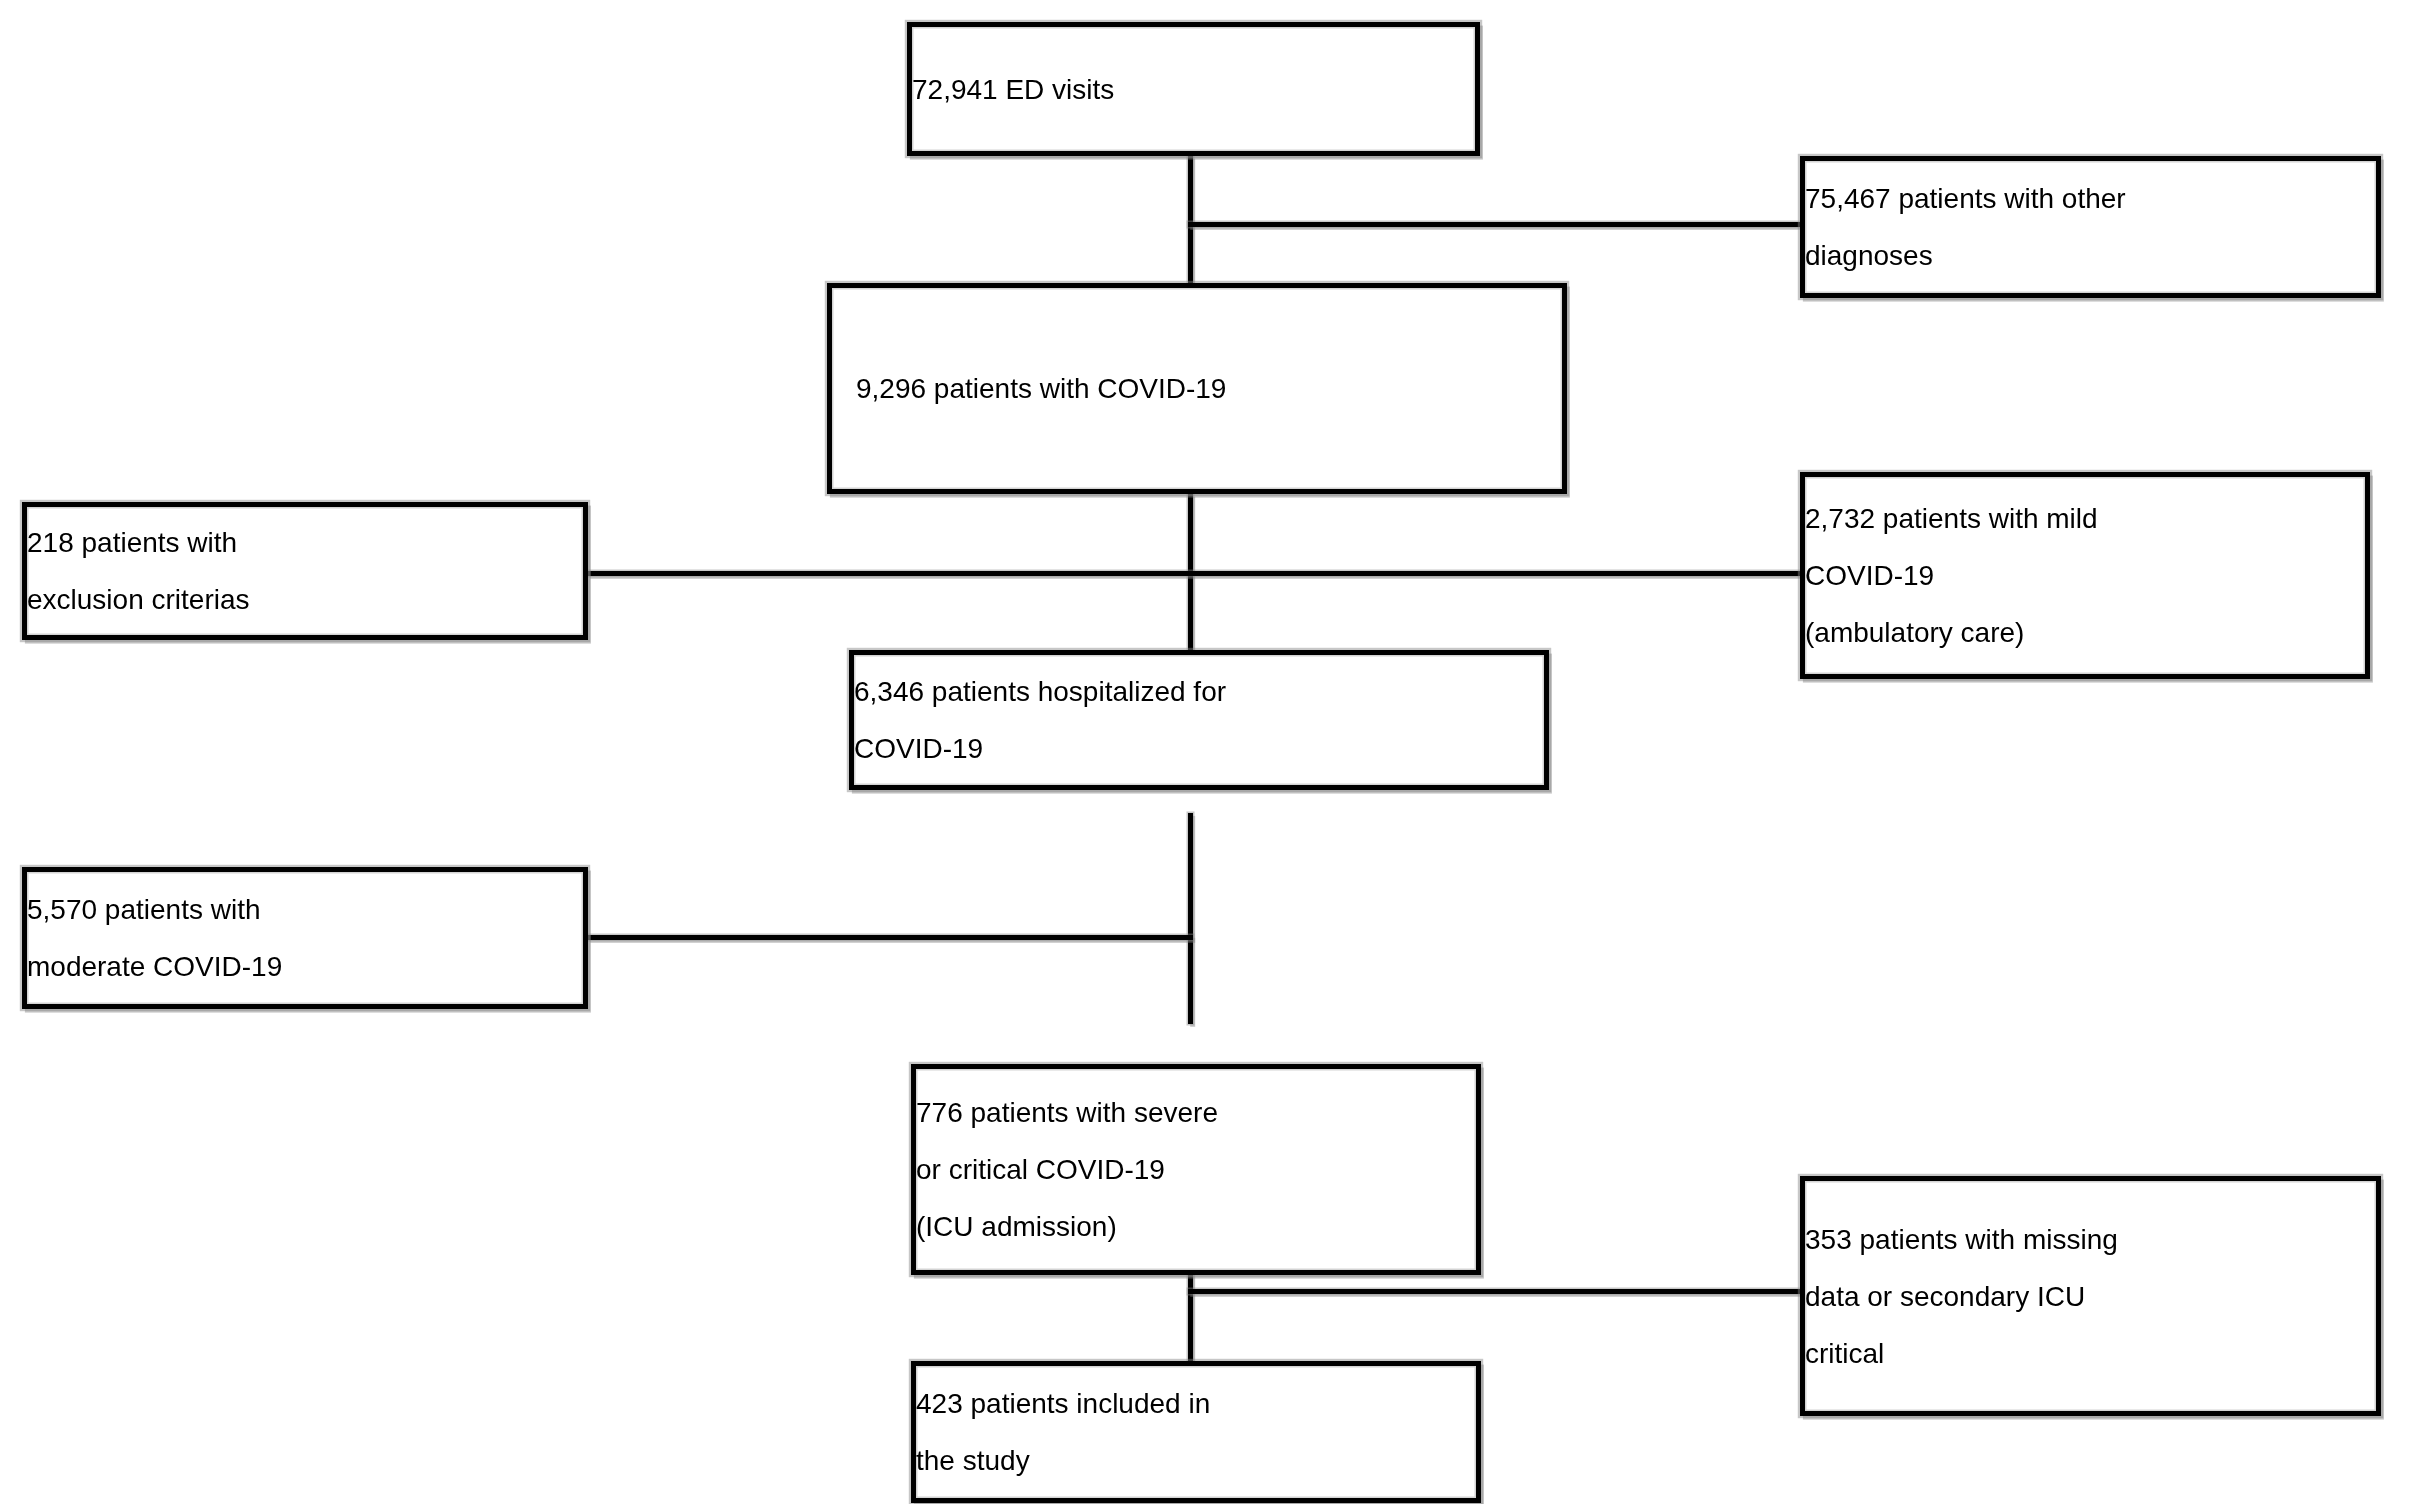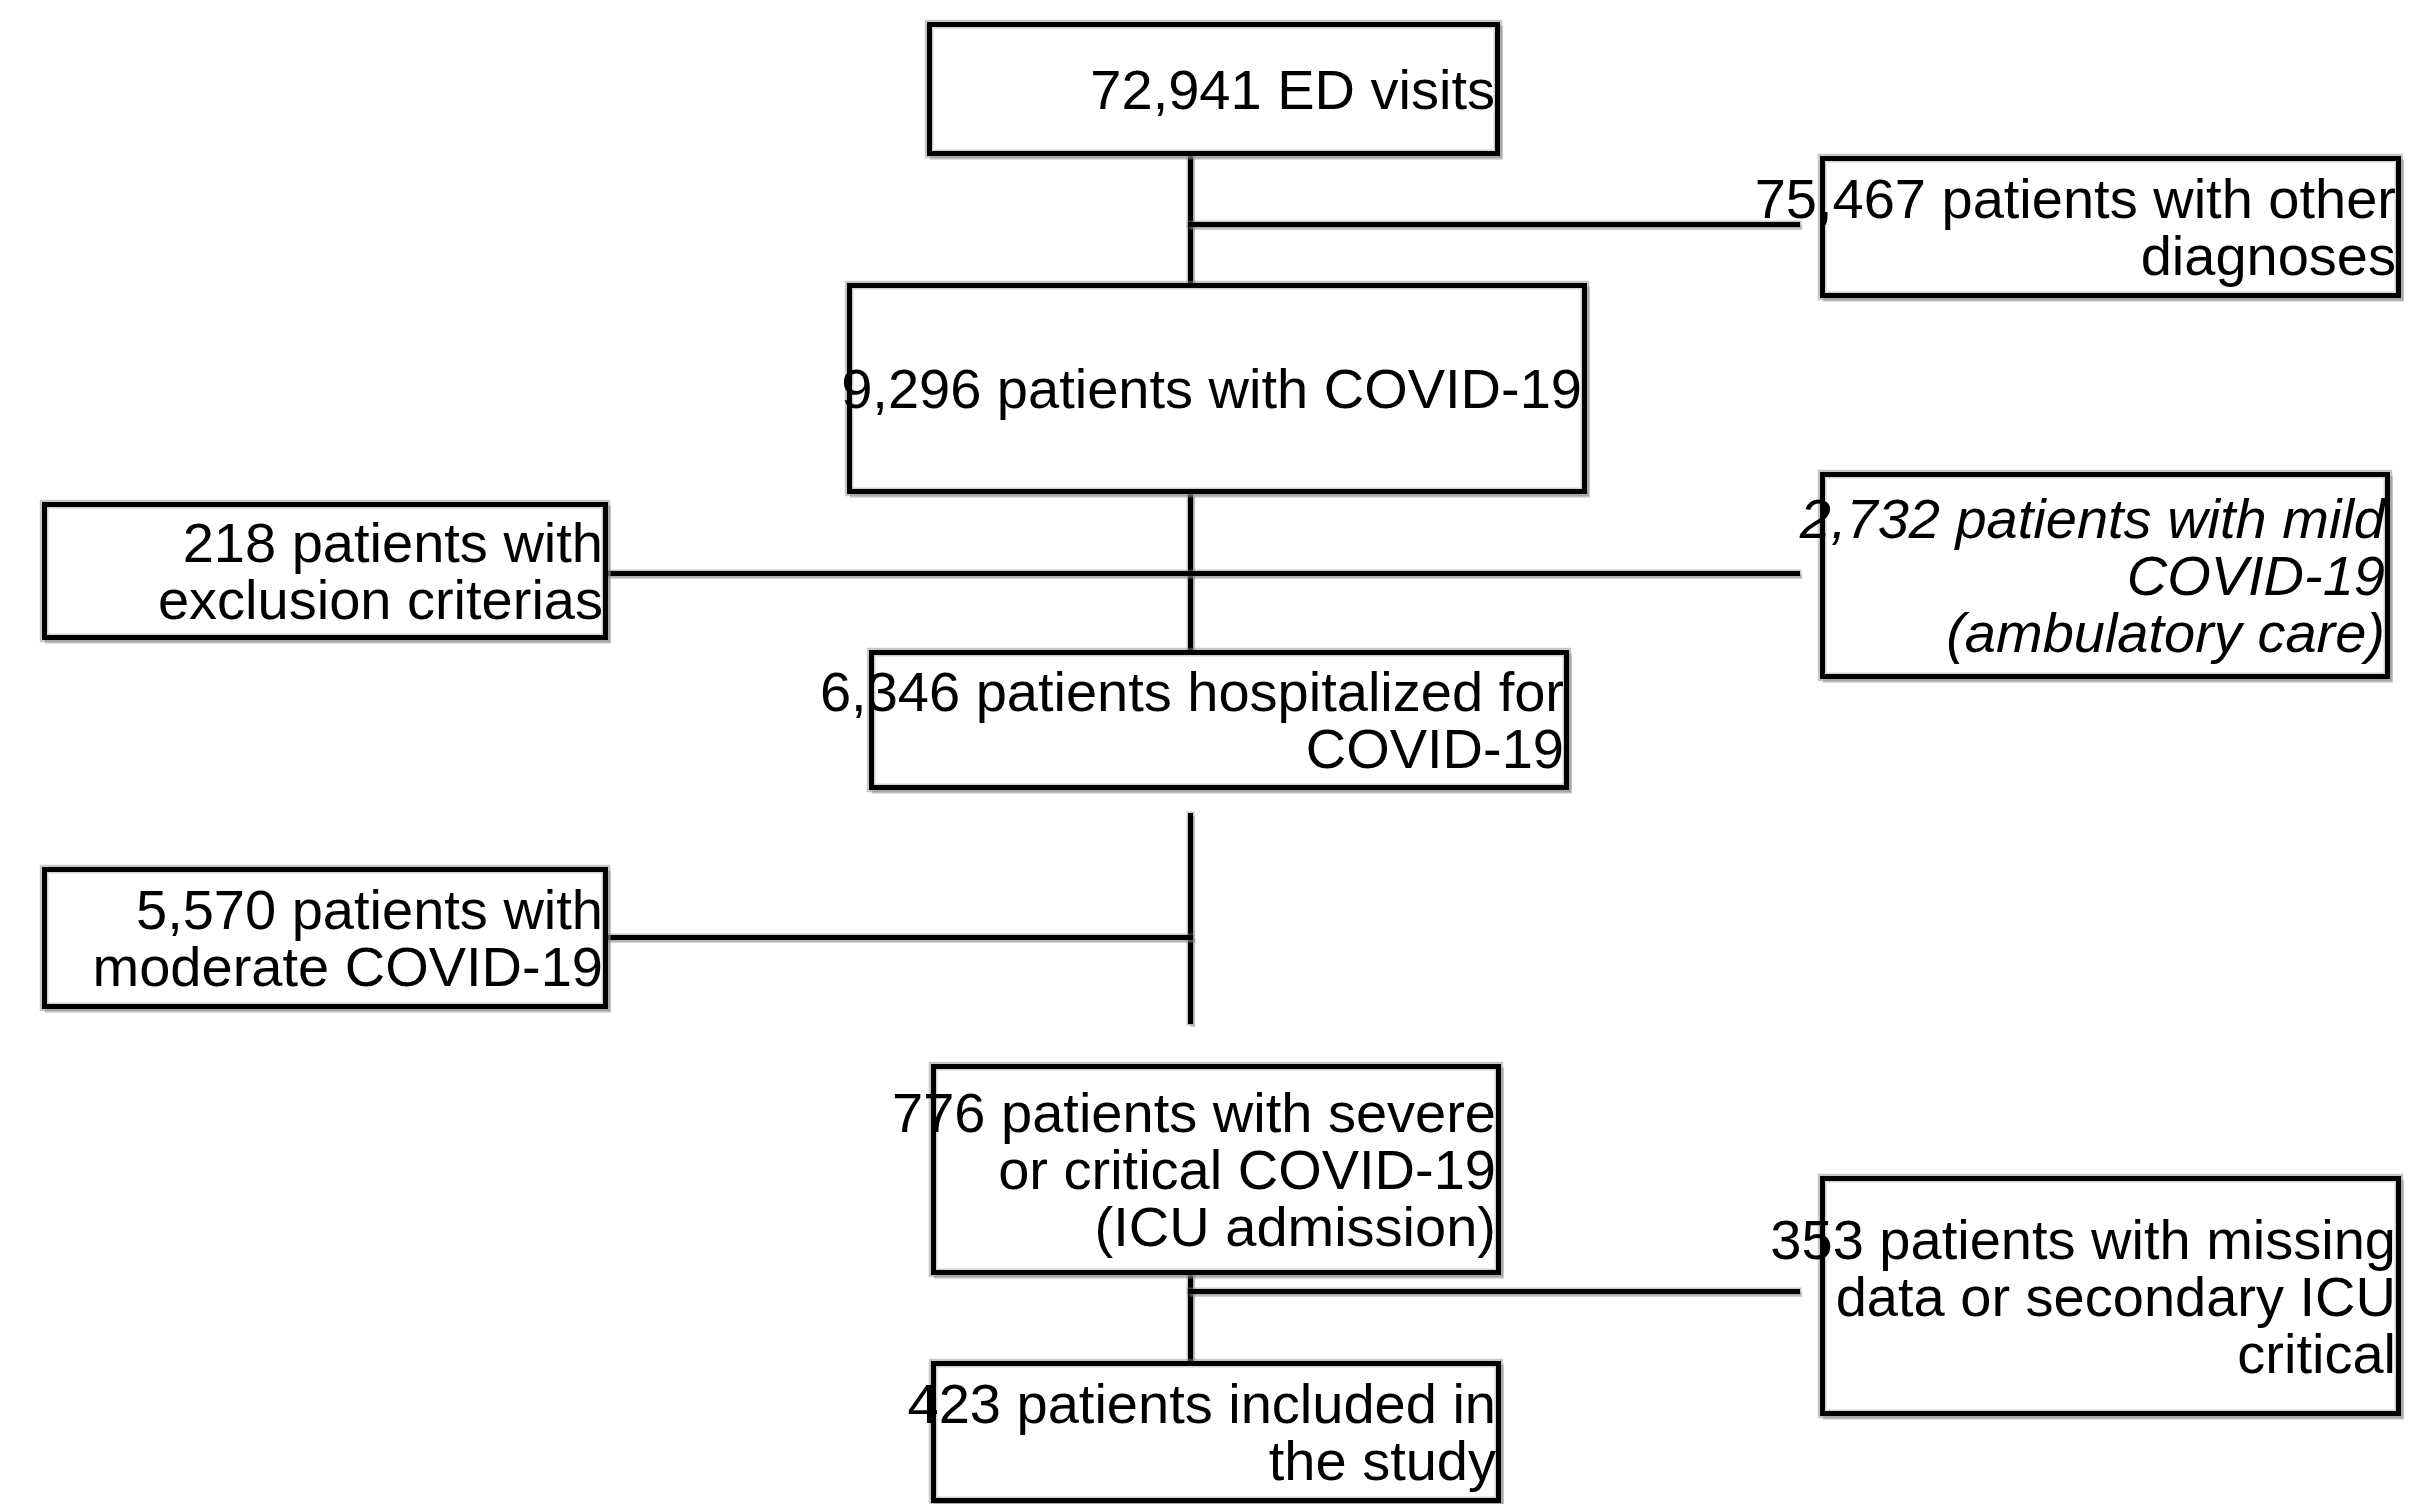--- a/index.html
+++ b/index.html
@@ -20,27 +20,26 @@
     color:var(--text);
   }
   .node{
     position:absolute;
     box-sizing:border-box;
     background:var(--box-fill);
     border:5.1px solid var(--box-border);
     box-shadow:0 0 0 2.2px rgba(130,130,130,.45), inset 0 0 0 1.5px rgba(130,130,130,.35), 2.9px 3.6px 0 rgba(130,130,130,.45);
     display:flex;
     flex-direction:column;
-    align-items:flex-end;
+    align-items:flex-start;
     justify-content:center;
     text-align:center;
-    font-size:56px;
+    font-size:28px;
     line-height:57px;
     z-index:2;
-    margin-left:20px;
   }
   .ln{display:block;white-space:nowrap;}
   .connector{
     position:absolute;
     background:var(--line);
     box-shadow:0 0 0 1.5px rgba(130,130,130,.45), 2.2px 2.9px 0 rgba(130,130,130,.4);
     z-index:1;
   }
 </style>
 </head>
@@ -69,21 +68,21 @@
 
   <div class="node" style="left:827px; top:283px; width:740px; height:211px;padding-left:24px;">
     <span class="ln">9,296 patients with COVID-19</span>
   </div>
 
   <div class="node" style="left:22px; top:502px; width:566px; height:138px;">
     <span class="ln">218 patients with</span>
     <span class="ln">exclusion criterias</span>
   </div>
 
-  <div class="node" style="left:1800px; top:472px; width:570px; height:207px;font-style:italic;">
+  <div class="node" style="left:1800px; top:472px; width:570px; height:207px;">
     <span class="ln">2,732 patients with mild</span>
     <span class="ln">COVID-19</span>
     <span class="ln">(ambulatory care)</span>
   </div>
 
   <div class="node" style="left:849px; top:650px; width:700px; height:140px;">
     <span class="ln">6,346 patients hospitalized for</span>
     <span class="ln">COVID-19</span>
   </div>
 

